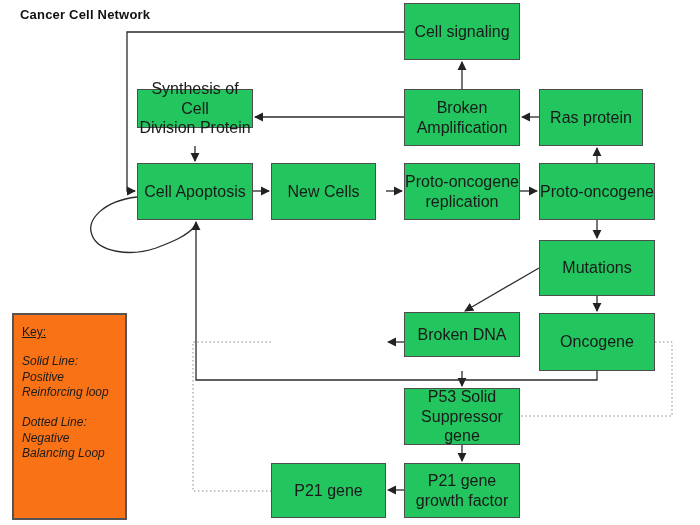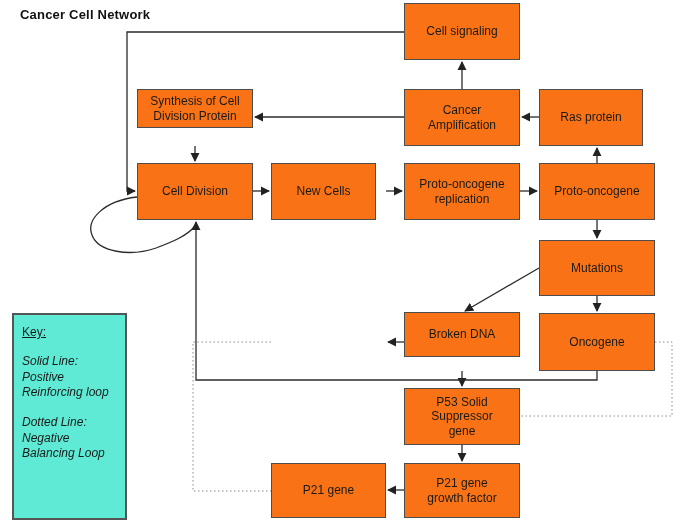--- a/index.html
+++ b/index.html
@@ -11,32 +11,32 @@
     overflow:hidden;
   }
   #connector-layer{position:absolute;left:0;top:0;width:700px;height:525px;}
   .page-title{
     position:absolute;left:20px;top:7px;
     font-size:13px;font-weight:bold;color:#111;
     letter-spacing:0.2px;
   }
   .node{
     position:absolute;
-    background:#f97316;
+    background:#22c55e;
     border:1.5px solid #4d4d4d;
     box-sizing:border-box;
     display:flex;align-items:center;justify-content:center;
     text-align:center;
-    font-size:12px;color:#1a1a1a;
+    font-size:16px;color:#1a1a1a;
     line-height:1.22;
   }
   .node span{white-space:pre-line;}
   .key-box{
     position:absolute;left:12px;top:313px;width:115px;height:207px;
-    background:#5eead4;
+    background:#f97316;
     border:2px solid #555;
     box-sizing:border-box;
     padding:10px 8px;
     font-size:12px;color:#1a1a1a;line-height:1.28;
   }
   .key-title{text-decoration:underline;margin-bottom:14px;}
   .key-block{white-space:pre-line;margin-bottom:15px;font-style:italic;}
 </style>
 </head>
 <body>
@@ -82,30 +82,30 @@
   <div class="node" style="left:404px;top:3px;width:116px;height:57px">
     <span>Cell signaling</span>
   </div>
 
   <div class="node" style="left:137px;top:89px;width:116px;height:39px">
     <span>Synthesis of Cell
 Division Protein</span>
   </div>
 
   <div class="node" style="left:404px;top:89px;width:116px;height:57px">
-    <span>Cancer
+    <span>Broken
 Amplification</span>
   </div>
 
   <div class="node" style="left:539px;top:89px;width:104px;height:57px">
     <span>Ras protein</span>
   </div>
 
   <div class="node" style="left:137px;top:163px;width:116px;height:57px">
-    <span>Cell Division</span>
+    <span>Cell Apoptosis</span>
   </div>
 
   <div class="node" style="left:271px;top:163px;width:105px;height:57px">
     <span>New Cells</span>
   </div>
 
   <div class="node" style="left:404px;top:163px;width:116px;height:57px">
     <span>Proto-oncogene
 replication</span>
   </div>

